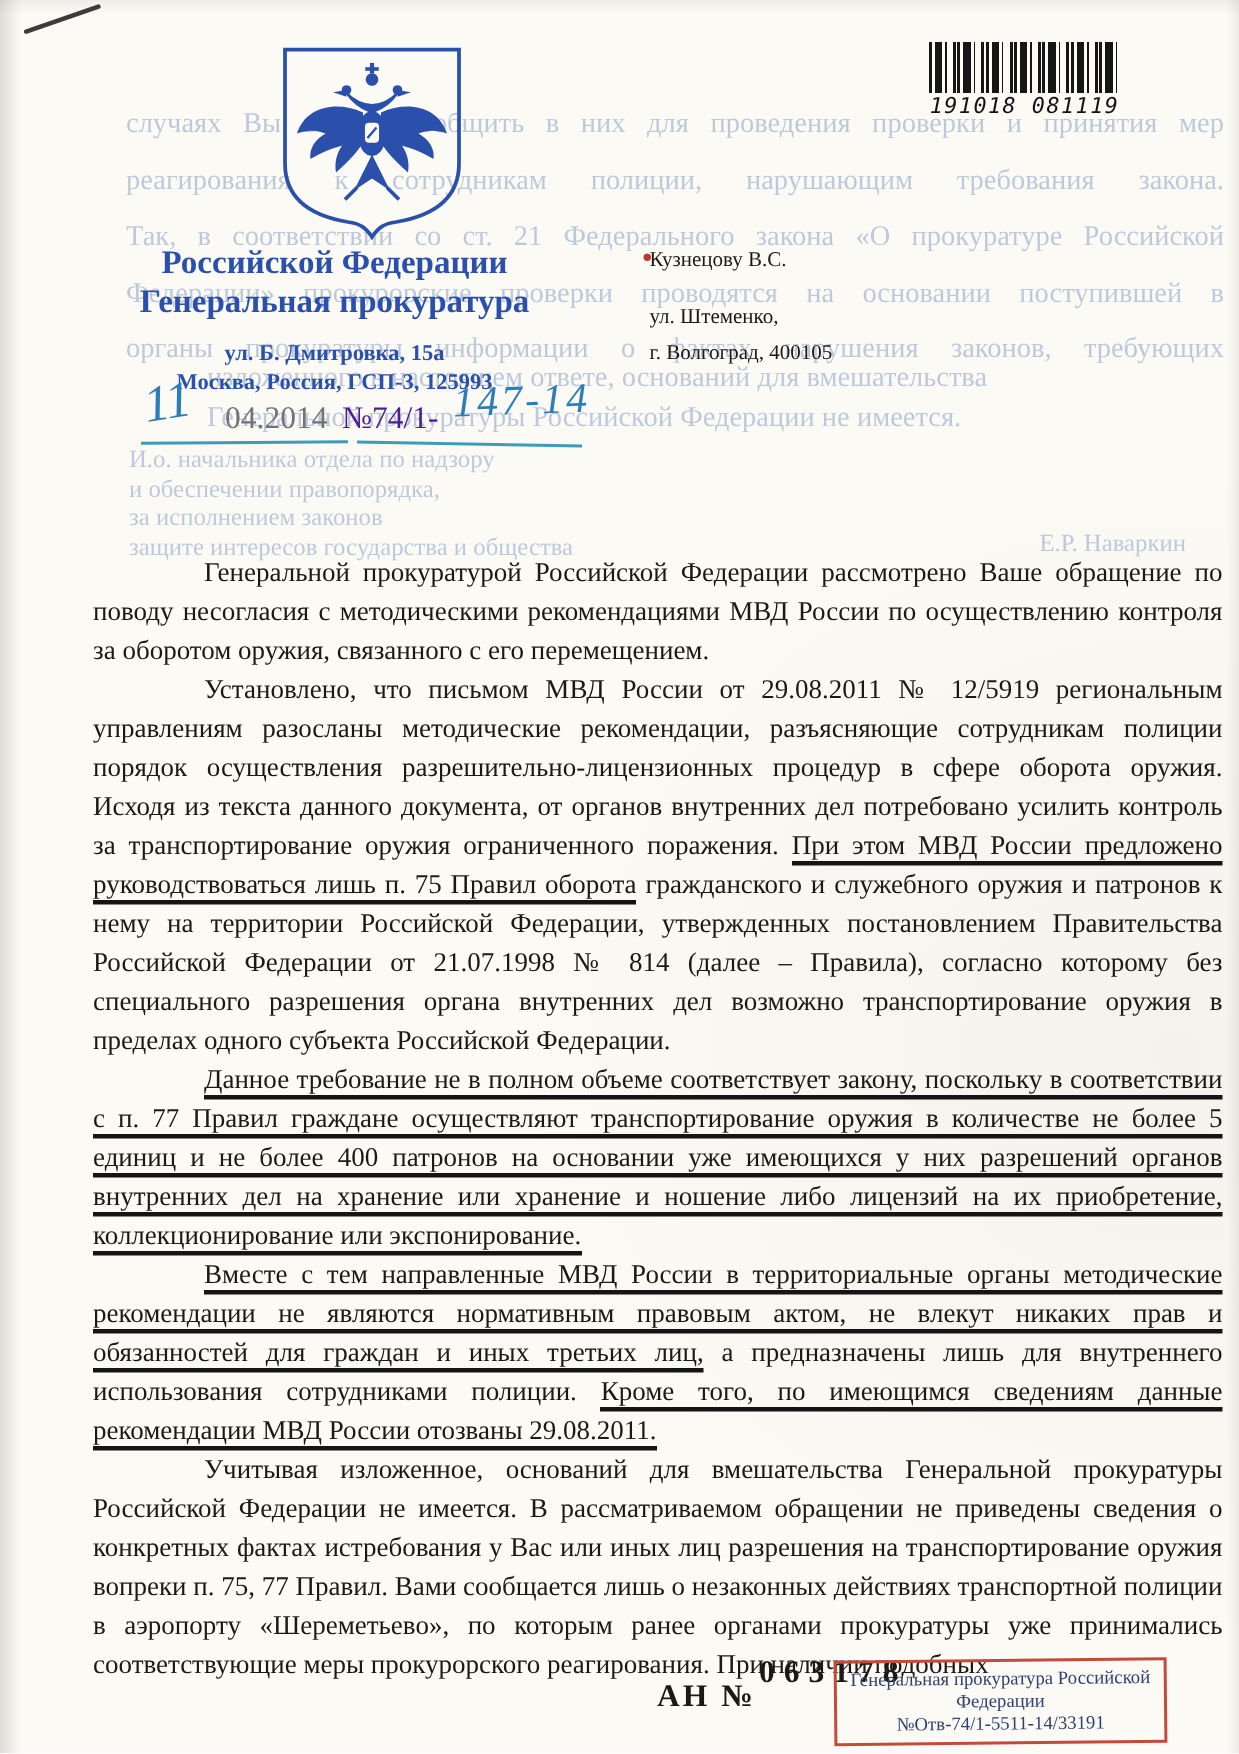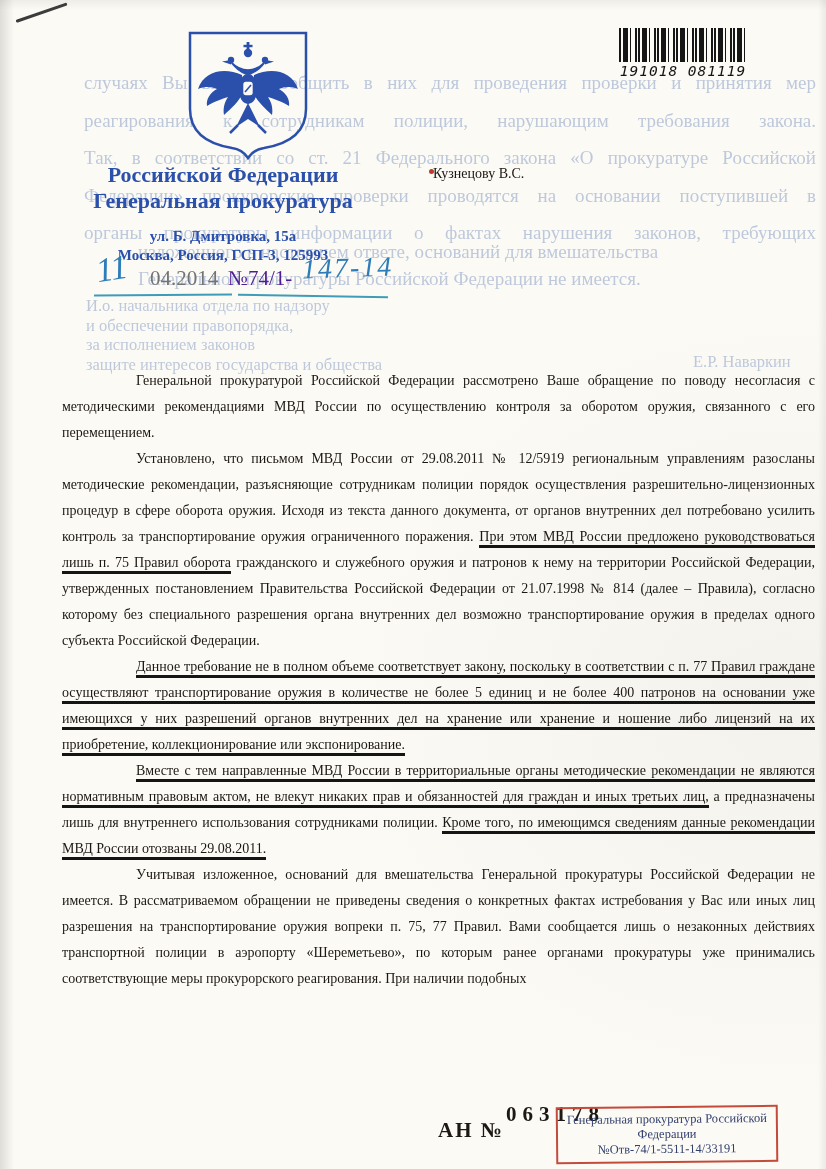--- a/index.html
+++ b/index.html
@@ -45,21 +45,21 @@
   .hand{font-style:italic;color:#2d7db8;}
   .hand-day{left:96px;top:250px;font-size:34px;transform:rotate(-9deg);}
   .printed-date{left:150px;top:266px;font-size:21px;color:#737373;}
   .number-prefix{left:228px;top:266px;font-size:21px;color:#4c1d95;}
   .hand-number{left:302px;top:252px;font-size:28px;letter-spacing:2px;transform:rotate(-2deg);}
   .ink-line{position:absolute;height:2.4px;background:#3e9cb8;z-index:3;}
   .ink1{left:94px;top:294px;width:138px;transform:rotate(-.4deg);}
   .ink2{left:238px;top:295px;width:150px;transform:rotate(1deg);}
   
   .body{left:62px;top:368px;width:753px;z-index:2;}
-  .body p{margin:0;text-align:justify;text-indent:74px;font-size:14px;line-height:26px;}
+  .body p{margin:0;text-align:justify;text-indent:74px;font-size:18px;line-height:26px;}
   .u{border-bottom:3px solid #151515;padding-bottom:1px;}
   
   .series-label{left:438px;top:1102px;font-size:21px;font-weight:bold;letter-spacing:2px;z-index:2;margin-top:16px;}
   .series-number{left:506px;top:1102px;font-size:21px;font-weight:bold;letter-spacing:6px;z-index:2;}
   .stamp{left:556px;top:1106px;width:212px;border:2px solid #c44a3c;padding:4px 3px;
          text-align:center;font-size:12.5px;line-height:15px;color:#32406e;
          transform:rotate(-.6deg);z-index:2;background:transparent;}
 </style>
 </head>
 <body>
@@ -120,20 +120,24 @@
     <div class="org">Генеральная прокуратура</div>
     <div class="lh-addr">
       <div>ул. Б. Дмитровка, 15а</div>
       <div>Москва, Россия, ГСП-3, 125993</div>
     </div>
   </div>
   <div class="abs red-dot"></div>
 
   <div class="abs recipient">
     <div>Кузнецову В.С.</div>
+    <div class="addr">
+      <div>ул. Штеменко,</div>
+      <div>г. Волгоград, 400105</div>
+    </div>
   </div>
 
   <div class="abs dateline hand hand-day">11</div>
   <div class="abs dateline printed-date">04.2014</div>
   <div class="abs dateline number-prefix">№74/1-</div>
   <div class="abs dateline hand hand-number">147-14</div>
   <div class="ink-line ink1"></div>
   <div class="ink-line ink2"></div>
 
   <div class="abs body">

